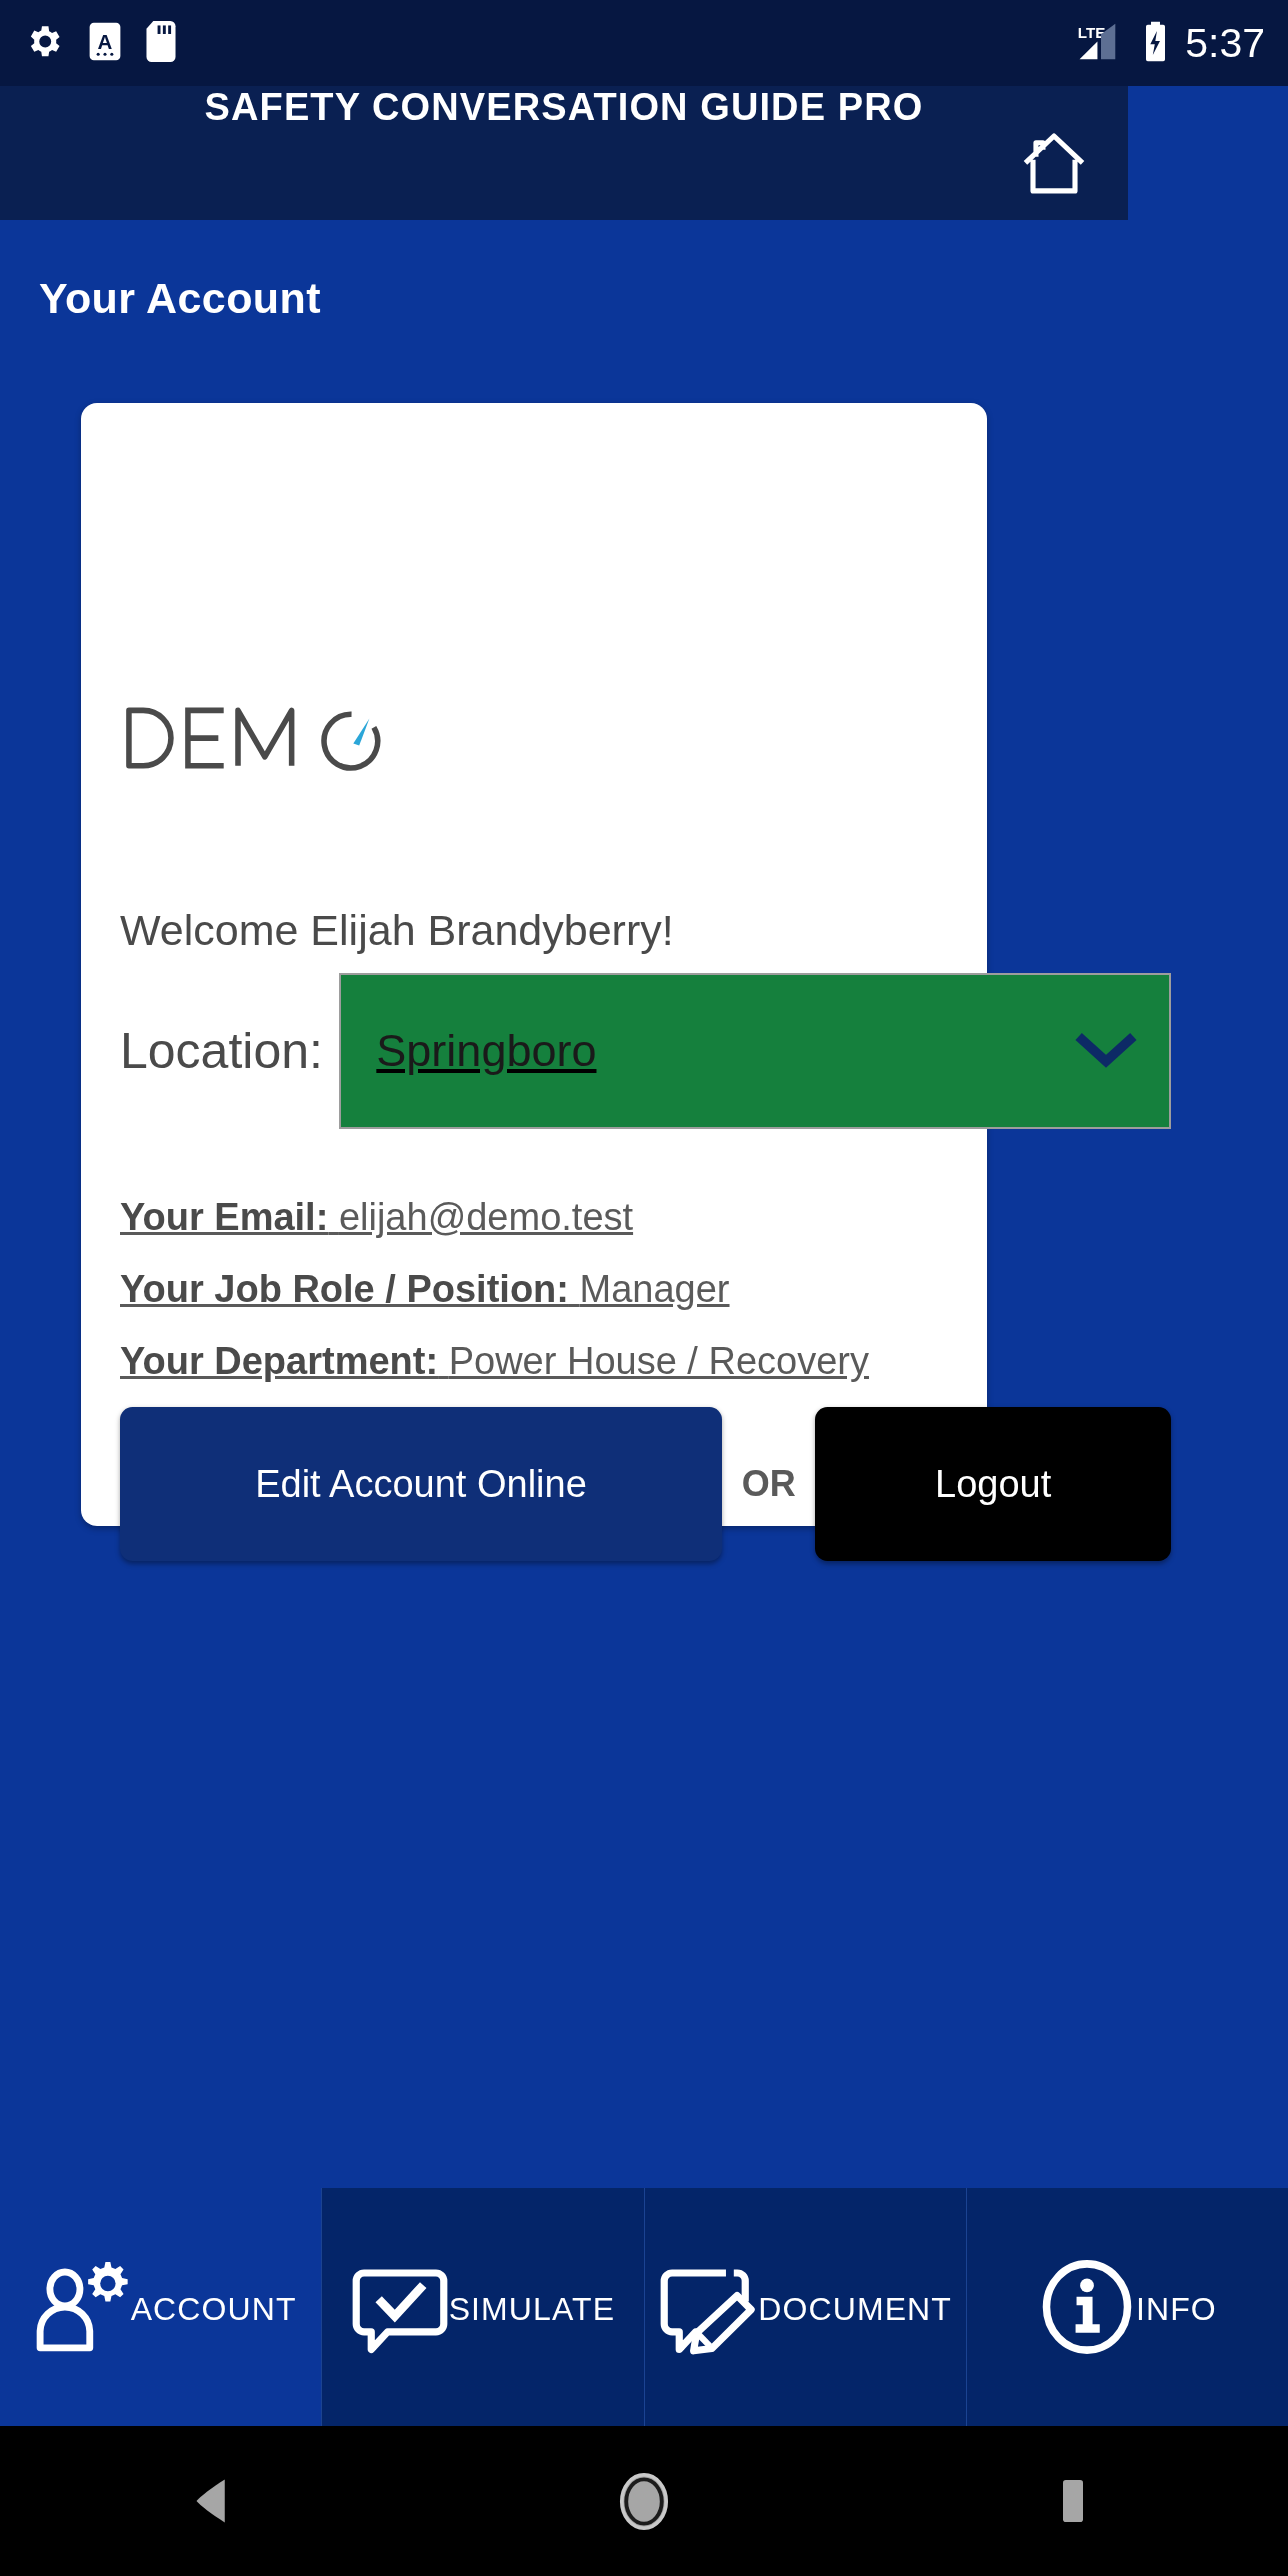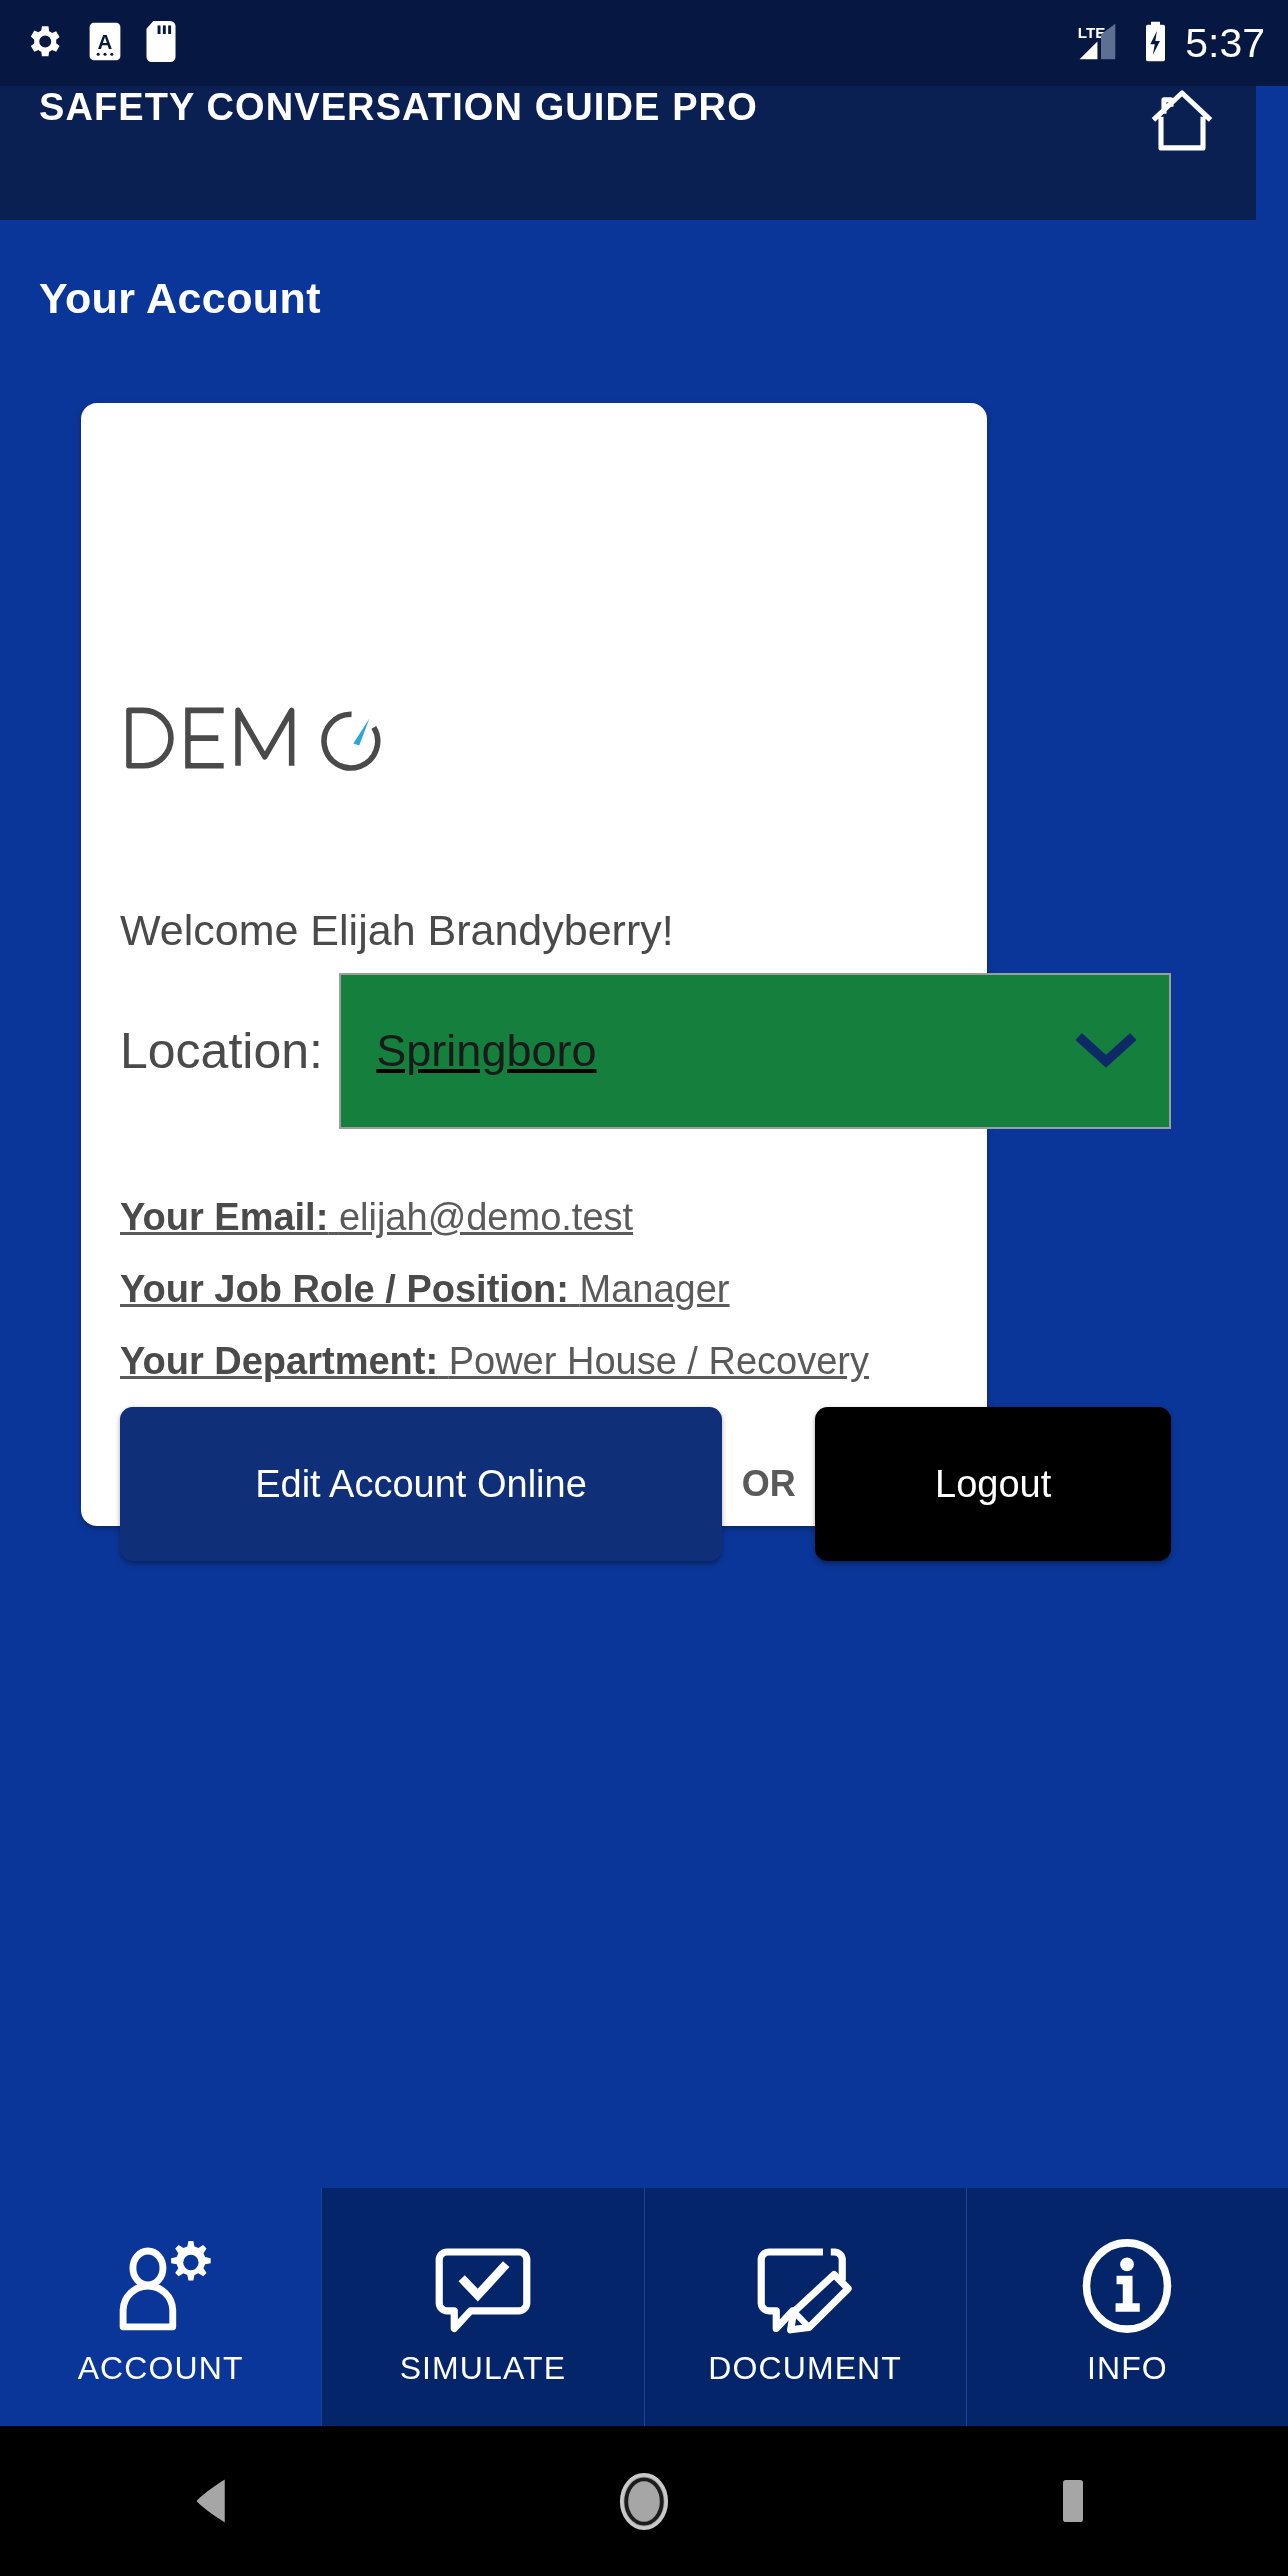--- a/index.html
+++ b/index.html
@@ -17,23 +17,24 @@
     background:#061741; display:flex; align-items:center;
     padding:0 23px;
   }
   .status-left { display:flex; align-items:center; gap:23px; }
   .status-right { margin-left:auto; display:flex; align-items:center; gap:16px; }
   .sb-icon { display:block; }
   .clock { color:#ffffff; font-size:41px; font-weight:400; letter-spacing:0px; line-height:1; }
 
   
   .appbar {
-    position:absolute; top:86px; left:0; width:1256px; height:134px;
-    background:#0a2052; display:flex; align-items:flex-start;
+    position:absolute; top:86px; left:0; width:1128px; height:134px;
+    background:#0a2052; display:flex; align-items:center;
     padding:0 39px;
+    flex-direction:column;
   }
   .appbar-title {
     color:#ffffff; font-size:38px; font-weight:bold;
     letter-spacing:1.1px; white-space:nowrap;
   }
   .home-btn { margin-left:auto; display:flex; align-items:center; }
 
   
   .content {
     position:absolute; top:220px; left:0; width:1288px; height:1968px;
@@ -104,21 +105,21 @@
     color:#5a5a5a; font-size:36px; font-weight:bold;
     padding:0 19.7px; white-space:nowrap;
   }
 
   
   .bottomnav {
     position:absolute; top:2188px; left:0;
     width:1288px; height:238px; display:flex;
   }
   .tab {
-    flex:1; display:flex; flex-direction:column;
+    flex:1; display:flex; flex-direction:row;
     align-items:center; justify-content:center;
     background:#042569; cursor:pointer; position:relative;text-align:right;
   }
   .tab.active { background:#0b3699; }
   .tab + .tab { border-left:1.8px solid #1b4392; }
   .tab-icon { height:118px; display:flex; align-items:center; justify-content:center; }
   .tab-label {
     color:#ffffff; font-size:32px; letter-spacing:1.1px;
     margin-top:5.4px; white-space:nowrap;
   }

